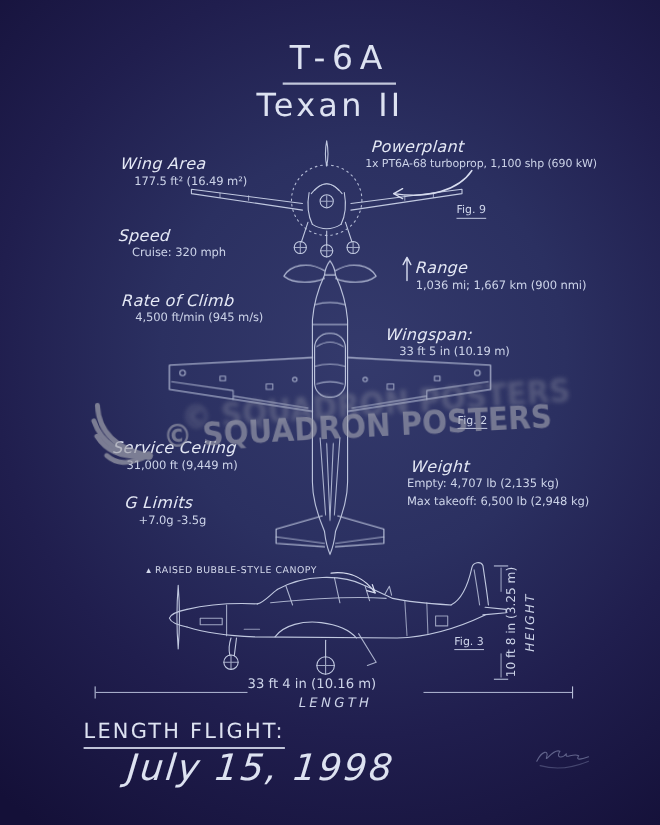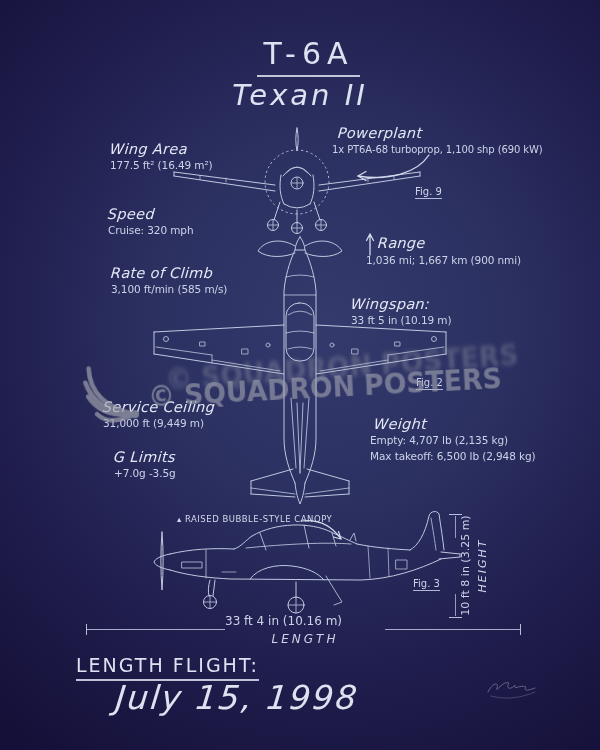--- a/index.html
+++ b/index.html
@@ -5,26 +5,26 @@
   * { margin:0; padding:0; box-sizing:border-box; }
   body { margin:0; background:#0c0a20; }
   .poster {
     position:relative; width:600px; height:750px; overflow:hidden;
     background: radial-gradient(85% 70% at 55% 43%, #343a6c 0%, #2b3061 36%, #201e4e 66%, #141038 100%);
     font-family:"DejaVu Sans", sans-serif; color:#dbe0f0;
   }
   .abs { position:absolute; }
   .hand { display:inline-block; font-style:italic; font-size:14.5px; color:#e4e8f5;
           letter-spacing:.3px; transform:skewX(-5deg); white-space:nowrap; }
-  .val  { font-size:10.5px; color:#ccd3e8; line-height:1.5; letter-spacing:-0.1px; white-space:nowrap; }
+  .val  { font-size:10.5px; color:#ccd3e8; line-height:1.5; letter-spacing:-0.1px; white-space:nowrap;margin-left:12px; }
   .fig  { font-size:10px; color:#cdd4e9; border-bottom:1px solid rgba(205,212,233,.85); padding-bottom:1px; }
   .title-model { display:inline-block; font-size:30px; letter-spacing:6px; color:#dde2f1;
                  border-bottom:2px solid rgba(221,226,241,.85); padding:0 6px 4px 6px;margin-left:17px; }
-  .title-name  { display:inline-block; font-style:italic; font-size:29px; letter-spacing:3px; color:#dde2f1; }
-  .note { font-size:8.5px; letter-spacing:.5px; color:#d4d9ec; white-space:nowrap;margin-left:44px; }
+  .title-name  { display:inline-block; font-size:29px; letter-spacing:3px; color:#dde2f1; }
+  .note { font-size:8.5px; letter-spacing:.5px; color:#d4d9ec; white-space:nowrap; }
   .dimline  { height:1px; background:rgba(200,208,232,.8); }
   .dimtickv { width:1px; height:11px; background:rgba(200,208,232,.9); }
   .dimtickh { width:13px; height:1px; background:rgba(200,208,232,.9); }
   .dimtext  { font-size:12px; color:#ccd3e8; }
   .dimlabel { font-style:italic; font-size:12px; letter-spacing:3px; color:#ccd3e8; }
   .rot { transform:rotate(-90deg); font-size:11px; color:#ccd3e8; white-space:nowrap; }
   .rotlabel { font-style:italic; letter-spacing:2px; }
   .ff-label { display:inline-block; font-size:19px; letter-spacing:2px; color:#dde2f1;
               border-bottom:2px solid rgba(221,226,241,.85); padding-bottom:3px; }
   .ff-date  { display:inline-block; font-style:italic; font-size:33px; letter-spacing:2px;
@@ -143,21 +143,21 @@
     <div class="val">177.5 ft² (16.49 m²)</div>
   </div>
 
   <div class="abs" style="left:108px;top:204px">
     <div><span class="hand">Speed</span></div>
     <div class="val">Cruise: 320 mph</div>
   </div>
 
   <div class="abs" style="left:111px;top:263px">
     <div><span class="hand">Rate of Climb</span></div>
-    <div class="val">3,100 ft/min (585 m/s)</div>
+    <div class="val">4,500 ft/min (945 m/s)</div>
   </div>
 
   <div class="abs" style="left:103px;top:397px">
     <div><span class="hand">Service Ceiling</span></div>
     <div class="val">31,000 ft (9,449 m)</div>
   </div>
 
   <div class="abs" style="left:114px;top:447px">
     <div><span class="hand">G Limits</span></div>
     <div class="val">+7.0g -3.5g</div>

